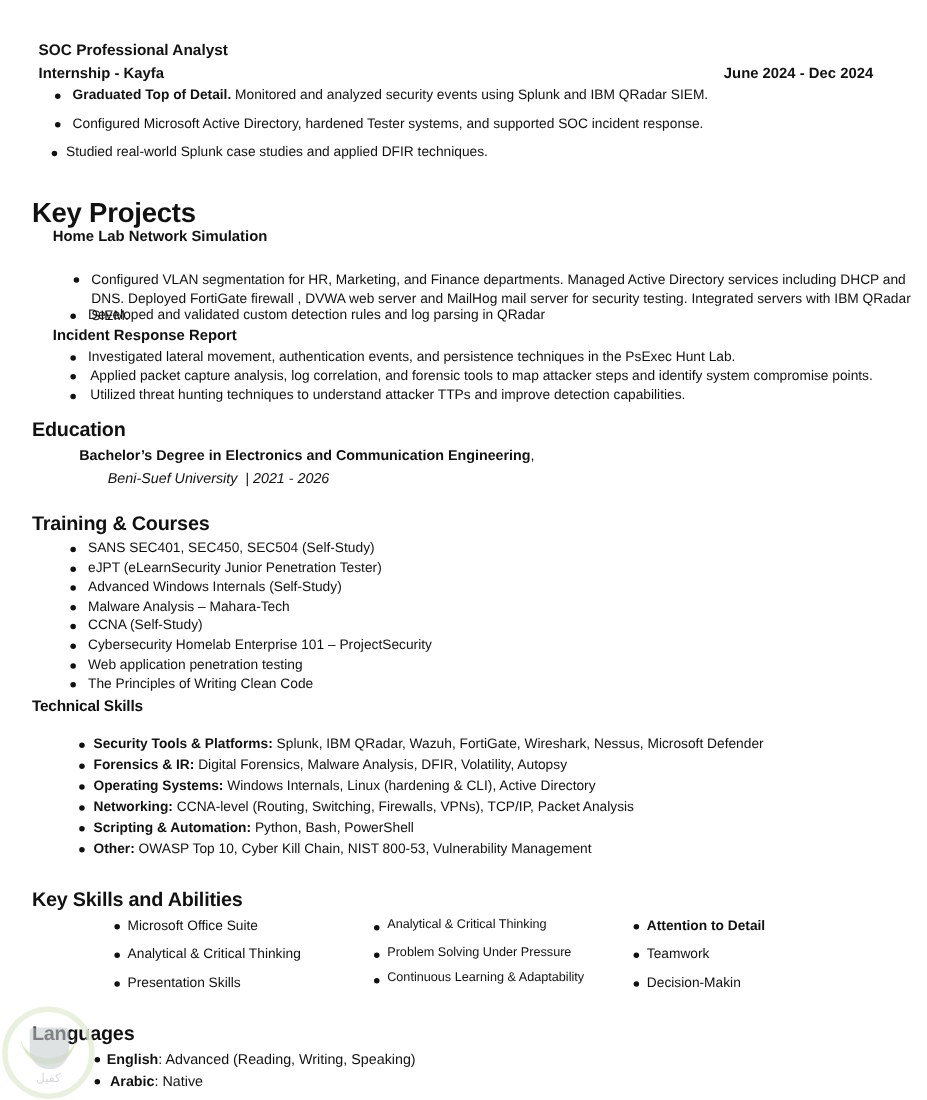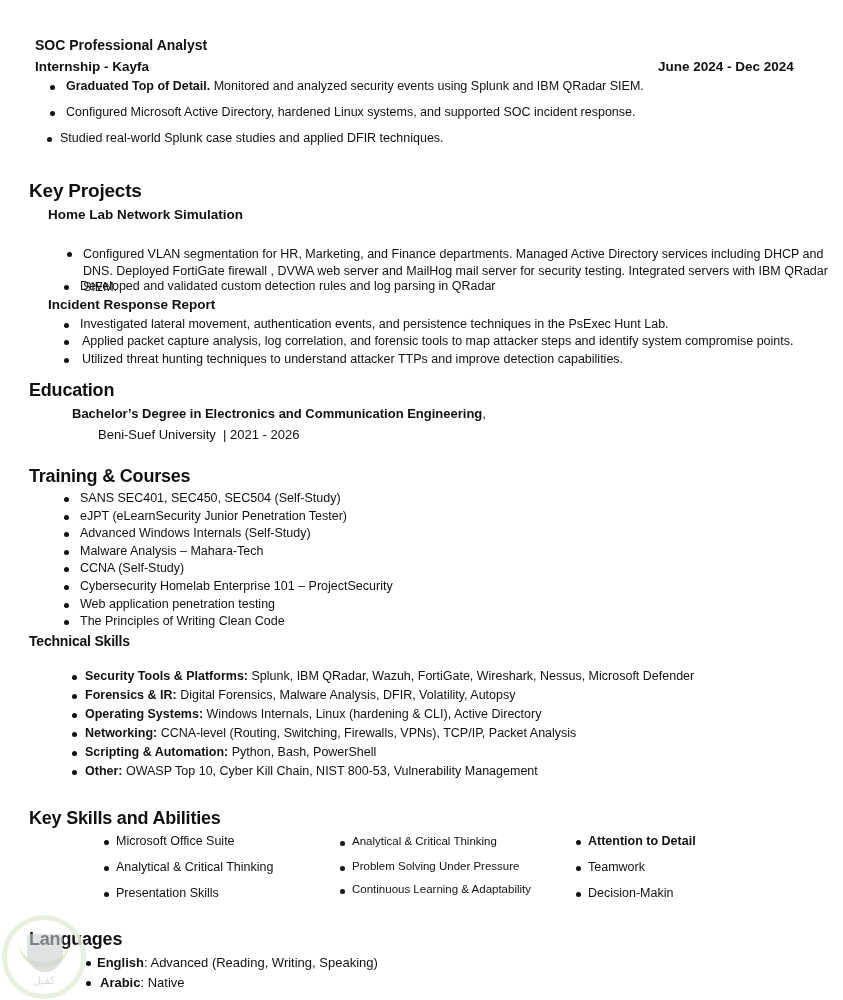--- a/index.html
+++ b/index.html
@@ -2,21 +2,21 @@
 <html><head>
   <meta charset="utf-8">
   <style>
     html, body { margin: 0; padding: 0; background: #ffffff; }
     body {
       width: 843px; height: 1000px; position: relative; overflow: hidden;
       font-family: "Liberation Sans", sans-serif; color: #111111;
     }
     .abs { position: absolute; white-space: nowrap; }
     .h-job { font-size: 14px; font-weight: bold; }
-    .h-sec { font-size: 19px; font-weight: bold; letter-spacing: -0.2px; }
+    .h-sec { font-size: 25px; font-weight: bold; letter-spacing: -0.2px; }
     .h-sub { font-size: 13.5px; font-weight: bold; }
     .txt { font-size: 12.5px; }
     .txt-sm { font-size: 11.5px; }
     .txt-md { font-size: 13px; }
     .b { font-weight: bold; }
     .bullet-row { position: absolute; display: flex; align-items: flex-start; white-space: nowrap; }
     .bullet { display: inline-block; width: 5px; height: 5px; border-radius: 50%; background: #111; margin-top: 6px; flex: 0 0 auto; }
     .bullet-gap { width: 11px; flex: 0 0 auto; }
     .wrap { white-space: normal; line-height: 16.5px; }
     .watermark {
@@ -44,21 +44,21 @@
 <div class="abs h-job" style="left:658px; top:59px; font-size:13.5px;">June 2024 - Dec 2024</div>
 
 <div class="bullet-row txt" style="left:50px; top:79px;">
   <span class="bullet"></span>
     <span class="bullet-gap"></span>
   <span><span class="b">Graduated Top of Detail.</span><span> Monitored and analyzed security events using Splunk and IBM QRadar SIEM.</span></span>
 </div>
 <div class="bullet-row txt" style="left:50px; top:105px;">
   <span class="bullet"></span>
     <span class="bullet-gap"></span>
-  <span>Configured Microsoft Active Directory, hardened Linux systems, and supported SOC incident response.</span>
+  <span>Configured Microsoft Active Directory, hardened Tester systems, and supported SOC incident response.</span>
 </div>
 <div class="bullet-row txt" style="left:47px; top:131px;">
   <span class="bullet"></span>
     <span style="width:8px;"></span>
   <span>Studied real-world Splunk case studies and applied DFIR techniques.</span>
 </div>
 
 <div class="abs h-sec" style="left:29px; top:180px;">Key Projects</div>
 <div class="abs h-sub" style="left:48px; top:207px;">Home Lab Network Simulation</div>
 <div class="bullet-row txt" style="left:67px; top:228px; width:765px;margin-top:18px;">
@@ -86,21 +86,21 @@
 <div class="bullet-row txt" style="left:64px; top:352px;">
   <span class="bullet"></span>
     <span style="width:13px;"></span>
   <span>Utilized threat hunting techniques to understand attacker TTPs and improve detection capabilities.</span>
 </div>
 
 <div class="abs h-sec" style="left:29px; top:380px; font-size:18px;">Education</div>
 <div class="abs txt-md" style="left:72px; top:406px;">
   <span class="b">Bachelor’s Degree in Electronics and Communication Engineering</span><span>,</span>
 </div>
-<div class="abs txt-md" style="left:98px; top:427px; white-space:pre;">Beni-Suef University  | 2021 - 2026</div>
+<div class="abs txt-md" style="left:98px; top:427px; white-space:pre;font-style:italic;">Beni-Suef University  | 2021 - 2026</div>
 
 <div class="abs h-sec" style="left:29px; top:466px; font-size:18px;">Training &amp; Courses</div>
 <div id="training-list">
     <div class="bullet-row txt" style="left: 64px; top: 491px;">
       <span class="bullet"></span>
       <span class="bullet-gap"></span>
       <span>SANS SEC401, SEC450, SEC504 (Self-Study)</span>
     </div>
     <div class="bullet-row txt" style="left: 64px; top: 508.6px;">
       <span class="bullet"></span>

